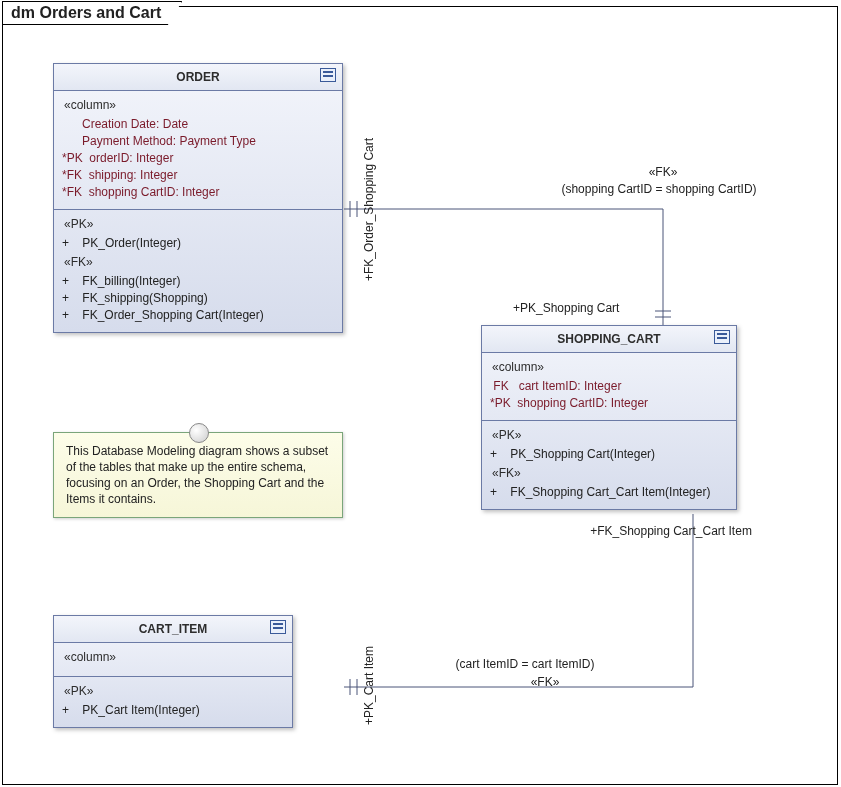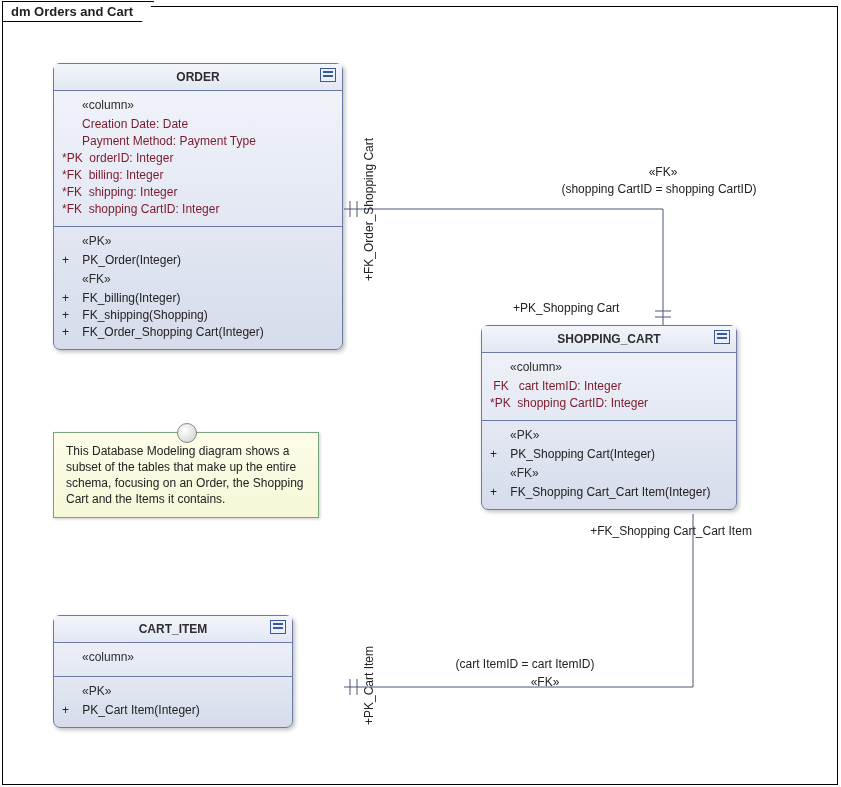--- a/index.html
+++ b/index.html
@@ -1,25 +1,25 @@
 <!DOCTYPE html>
 <html><head>
 <meta charset="utf-8">
 <style>
   body{margin:0;padding:0;background:#fff;font-family:"Segoe UI",Arial,sans-serif;font-size:12px;color:#222;width:841px;height:787px;position:relative;overflow:hidden}
   .frame{position:absolute;left:2px;top:6px;width:836px;height:779px;border:1px solid #000;box-sizing:border-box}
-  .frame-tab{position:absolute;left:-1px;top:-6px;border:1px solid #000;background:#fff;padding:2px 20px 2px 8px;font-weight:bold;font-size:13px;clip-path:polygon(0 0,100% 0,92% 100%,0 100%)}
-  .table{position:absolute;border:1px solid #6b7aa5;border-radius:7px;box-shadow:2px 2px 4px rgba(0,0,0,0.25);background:linear-gradient(#f3f5fb,#d6dcec);box-sizing:border-box}
+  .frame-tab{position:absolute;left:-1px;top:-6px;border:1px solid #000;background:#fff;padding:2px 20px 2px 8px;font-weight:bold;font-size:16px;clip-path:polygon(0 0,100% 0,92% 100%,0 100%)}
+  .table{position:absolute;border:1px solid #6b7aa5;border-radius:0;box-shadow:2px 2px 4px rgba(0,0,0,0.25);background:linear-gradient(#f3f5fb,#d6dcec);box-sizing:border-box}
   .thead{border-bottom:1px solid #6b7aa5;padding:6px 8px;text-align:center;font-weight:bold;position:relative;background:linear-gradient(#f3f5fb,#e2e7f2);color:#2d2d2d}
   .ticon{position:absolute;right:6px;top:4px;width:14px;height:12px;border:1px solid #3a5a99;background:#eaf0fb}
   .ticon:before{content:"";position:absolute;left:2px;top:2px;right:2px;height:2px;background:#3a5a99}
   .ticon:after{content:"";position:absolute;left:2px;top:6px;right:2px;height:2px;background:#3a5a99}
   .sect{border-bottom:1px solid #6b7aa5;padding:4px 8px 8px;line-height:17px}
   .sect:last-child{border-bottom:none}
-  .stereo{color:#2d2d2d;margin-left:20px;padding:2px 0 2px}
+  .stereo{color:#2d2d2d;margin-left:2px;padding:2px 0 2px}
   .row{color:#7a1a2a;white-space:pre}
   .op{color:#222;white-space:pre}
   .note{position:absolute;background:linear-gradient(#fdfde9,#f6f6d8);border:1px solid #7aa57a;box-shadow:1px 1px 3px rgba(0,0,0,0.2);padding:10px 12px;line-height:16px;box-sizing:border-box}
   .note-pin{position:absolute;left:50%;top:-10px;width:18px;height:18px;border:1px solid #888;border-radius:50%;background:radial-gradient(circle at 35% 35%,#fff,#ccc);margin-left:-9px}
   svg.conn{position:absolute;left:0;top:0;width:841px;height:787px;pointer-events:none}
   .lbl{position:absolute;text-align:center;white-space:nowrap}
   .assoc-lbl{color:#222}
   .vlabel{writing-mode:vertical-rl;transform:rotate(180deg)}
 </style>
 </head>
@@ -31,21 +31,20 @@
   <div class="table" style="left:50px;top:56px;width:290px">
     <div class="thead">
       <span>ORDER</span>
       <span class="ticon"></span>
     </div>
     <div class="sect">
       <div class="stereo">«column»</div>
       <div class="row">      Creation Date: Date</div>
       <div class="row">      Payment Method: Payment Type</div>
       <div class="row">*PK  orderID: Integer</div>
-      <div class="row">*FK  billing: Integer</div>
       <div class="row">*FK  shipping: Integer</div>
       <div class="row">*FK  shopping CartID: Integer</div>
     </div>
     <div class="sect">
       <div class="stereo">   «PK»</div>
       <div class="op">+    PK_Order(Integer)</div>
       <div class="stereo">   «FK»</div>
       <div class="op">+    FK_billing(Integer)</div>
       <div class="op">+    FK_shipping(Shopping)</div>
       <div class="op">+    FK_Order_Shopping Cart(Integer)</div>
@@ -77,21 +76,21 @@
     </div>
     <div class="sect">
       <div class="stereo">«column»</div>
     </div>
     <div class="sect">
       <div class="stereo">   «PK»</div>
       <div class="op">+    PK_Cart Item(Integer)</div>
     </div>
   </div>
 
-  <div class="note" style="left:50px;top:425px;width:266px">
+  <div class="note" style="left:50px;top:425px;width:290px">
     <div class="note-pin"></div>
     <span>This Database Modeling diagram shows a subset of the tables that make up the entire schema, focusing on an Order, the Shopping Cart and the Items it contains.</span>
   </div>
 
   <svg class="conn">
 
     <path d="M 341 202 L 660 202 L 660 318" stroke="#4a5578" fill="none" stroke-width="1"></path>
 
     <path d="M 347 194 L 347 210 M 354 194 L 354 210" stroke="#4a5578" fill="none"></path>
 

